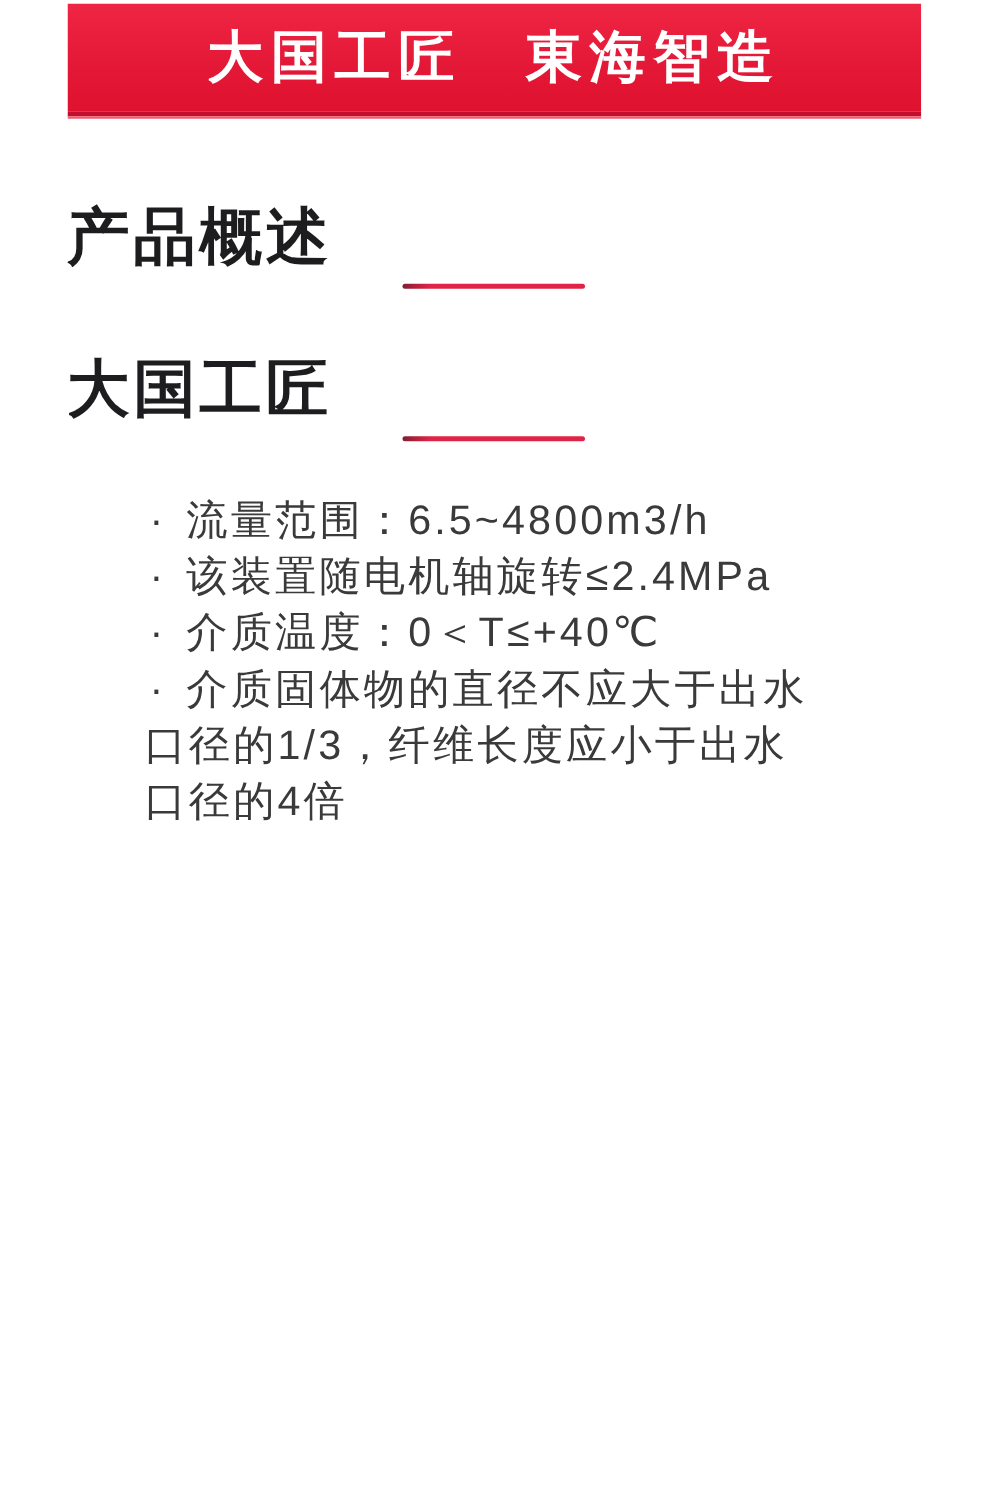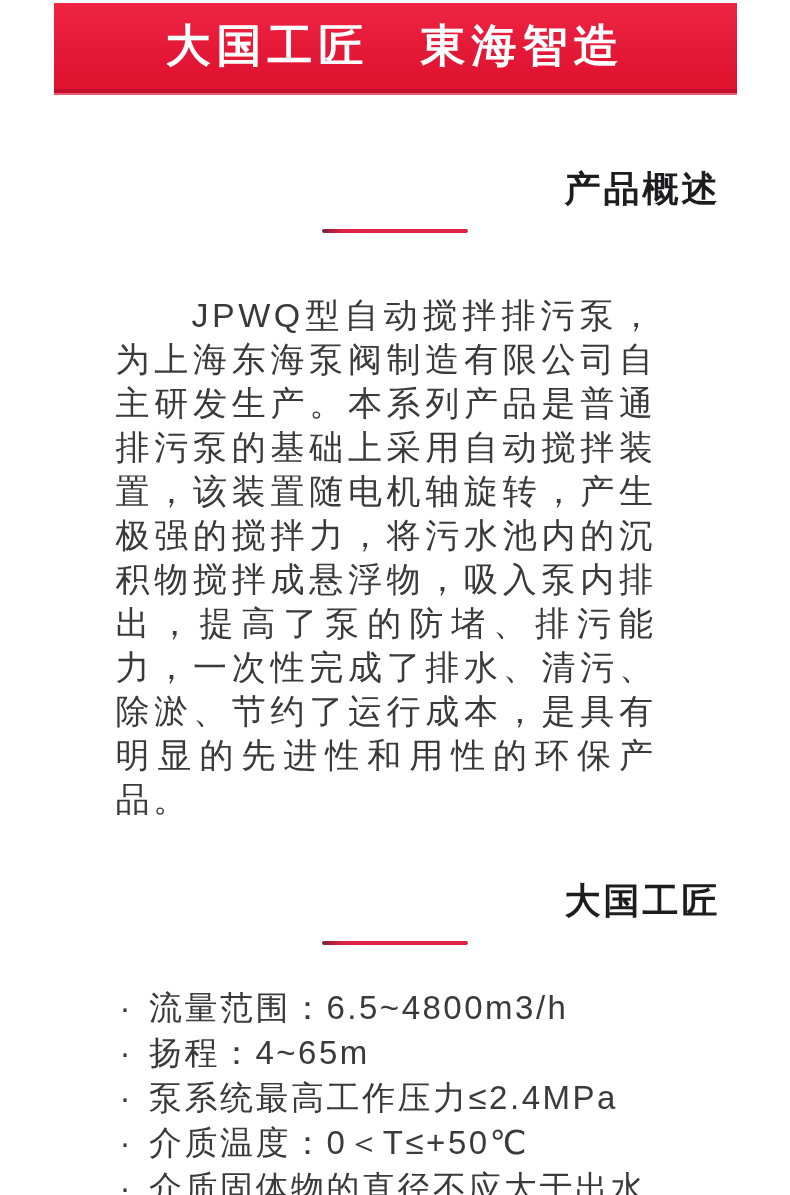--- a/index.html
+++ b/index.html
@@ -42,23 +42,23 @@
     margin: 0;
     color: #ffffff;
     font-size: 45px;
     font-weight: 700;
     letter-spacing: 6px;
     white-space: nowrap;
   }
 
   
   .section-title {
-    margin: 16px;
-    text-align: right;
-    font-size: 36px;
+    margin: 0;
+    text-align: left;
+    font-size: 50px;
     line-height: 48px;
     font-weight: 700;
     color: #1d1d1f;
     letter-spacing: 3px;
   }
   .section-title.overview { margin-top: 72px; }
   .section-title.conditions { margin-top: 56px; }
 
   .title-underline {
     width: 146px;
@@ -102,29 +102,27 @@
 
 <div class="page">
 
   <header class="banner">
     <h1 class="banner-title">大国工匠　東海智造</h1>
   </header>
 
   <section>
     <h2 class="section-title overview">产品概述</h2>
     <div class="title-underline"></div>
-    <p class="body-para">JPWQ型自动搅拌排污泵，为上海东海泵阀制造有限公司自主研发生产。本系列产品是普通排污泵的基础上采用自动搅拌装置，该装置随电机轴旋转，产生极强的搅拌力，将污水池内的沉积物搅拌成悬浮物，吸入泵内排出，提高了泵的防堵、排污能力，一次性完成了排水、清污、除淤、节约了运行成本，是具有明显的先进性和用性的环保产品。</p>
   </section>
 
   <section>
     <h2 class="section-title conditions">大国工匠</h2>
     <div class="title-underline"></div>
 
     <ul class="spec-list">
       <li class="spec-item"><span class="dot">·</span><span>流量范围：6.5~4800m3/h</span></li>
-      <li class="spec-item"><span class="dot">·</span><span>扬程：4~65m</span></li>
-      <li class="spec-item"><span class="dot">·</span><span>泵系统最高工作压力≤2.4MPa</span></li>
-      <li class="spec-item"><span class="dot">·</span><span>介质温度：0＜T≤+50℃</span></li>
+      <li class="spec-item"><span class="dot">·</span><span>该装置随电机轴旋转≤2.4MPa</span></li>
+      <li class="spec-item"><span class="dot">·</span><span>介质温度：0＜T≤+40℃</span></li>
       <li class="spec-item"><span class="dot">·</span><span>介质固体物的直径不应大于出水口径的1/3，纤维长度应小于出水口径的4倍</span></li>
     </ul>
   </section>
 
 </div>
 
 </body></html>

